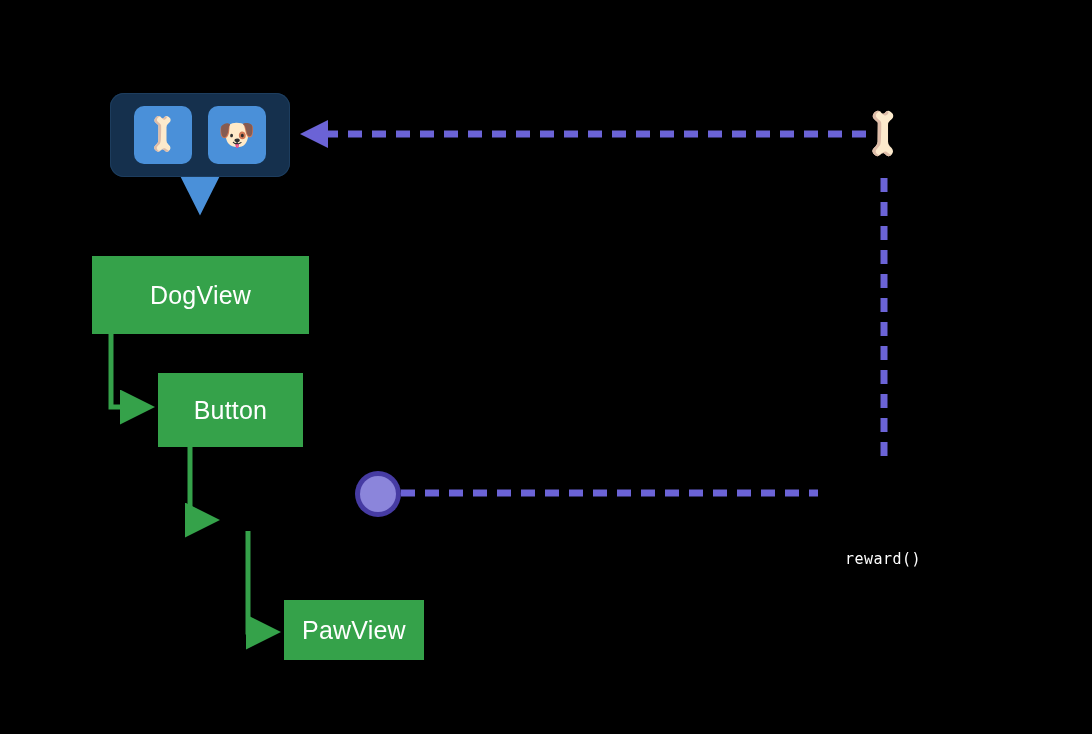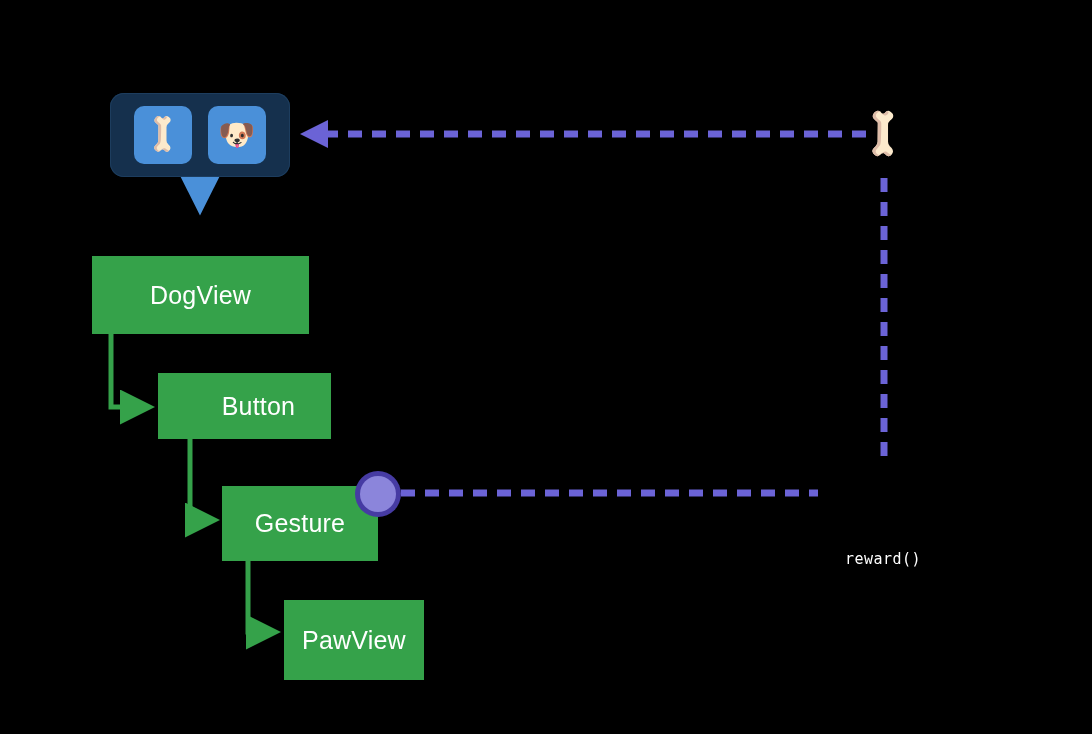--- a/index.html
+++ b/index.html
@@ -76,23 +76,23 @@
     justify-content: center;
     color: #ffffff;
     font-size: 25px;
     letter-spacing: 0.2px;
     margin-top: 30px;
   }
   .node-green { background: #35a24a; }
   .node-purple { background: #6b63d6; }
 
   .node-dogview { left: 92px;  top: 226px; width: 217px; height: 78px; }
-  .node-button  { left: 158px; top: 343px; width: 145px; height: 66px; padding-left: 28px; }
+  .node-button  { left: 158px; top: 343px; width: 145px; height: 74px; }
   .node-gesture { left: 222px; top: 456px; width: 156px; height: 75px; }
-  .node-pawview { left: 284px; top: 570px; width: 140px; height: 80px; }
+  .node-pawview { left: 284px; top: 570px; width: 140px; height: 60px; }
   .node-action  { left: 822px; top: 456px; width: 122px; height: 74px; }
 
   
   .port {
     position: absolute;
     left: 360px;
     top: 476px;
     width: 36px;
     height: 36px;
     border-radius: 50%;
@@ -195,23 +195,20 @@
   </div>
 
   <div class="node node-green node-dogview">
     <span>DogView</span>
   </div>
 
   <div class="node node-green node-button">
     <span>Button</span>
   </div>
 
-  <div class="node node-green node-gesture">
-    <span>Gesture</span>
-  </div>
   <div class="port"></div>
 
   <div class="node node-green node-pawview">
     <span>PawView</span>
   </div>
 
 
   <div class="caption">reward()</div>
 
 </div>

